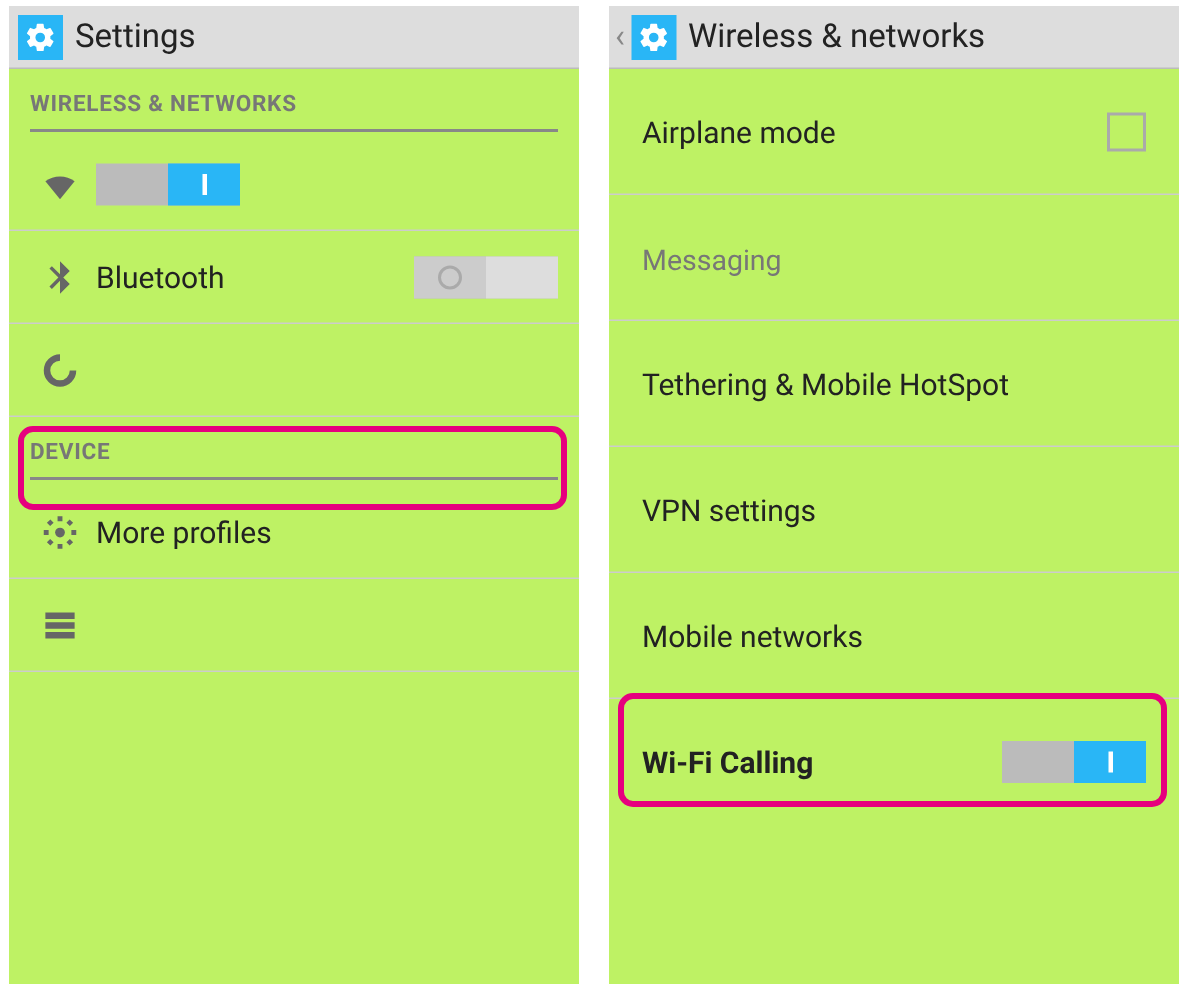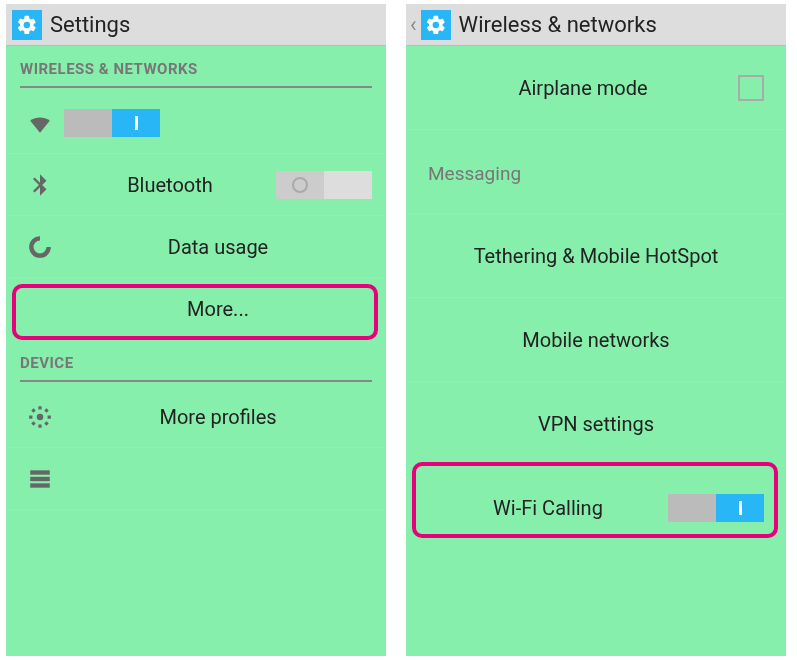--- a/index.html
+++ b/index.html
@@ -8,21 +8,21 @@
     height: 660px;
     background: #ffffff;
     font-family: Roboto, "Helvetica Neue", Arial, sans-serif;
     display: flex;
     gap: 20px;
     padding: 4px 6px;
     overflow: hidden;
   }
   .screen {
     width: 380px;
-    background: #86efac;
+    background: #bef264;
     position: relative;
   }
   .header {
     background: #dddddd;
     height: 42px;
     display: flex;
     align-items: center;
     padding: 0 6px;
     border-bottom: 1px solid #bbb;
   }
@@ -60,21 +60,21 @@
   .row-tall { height: 84px; }
   .row:last-child { border-bottom: none; }
   .row .icon-slot {
     width: 40px;
     display: flex;
     justify-content: center;
     margin-right: 4px;
   }
   .row .icon-slot svg { width: 26px; height: 26px; fill:#666; }
   .row-labels { flex: 1; display:flex; flex-direction:column; justify-content:center; }
-  .row-label { font-size: 20px; color:#222;text-align:center; }
+  .row-label { font-size: 20px; color:#222; }
   .row-sub { font-size: 19px; color:#777; margin-top:4px; }
   .toggle {
     width: 96px; height: 28px;
     background:#bbb;
     position:relative;
     display:flex;
   }
   .toggle .half { flex:1; }
   .toggle .knob-on { background:#29b6f6; display:flex; align-items:center; justify-content:center; }
   .toggle .knob-on::after { content:""; width:3px; height:14px; background:#fff; }
@@ -138,31 +138,22 @@
         <div class="half"></div>
     </div>
   </div>
 
   <div class="row">
     <div class="icon-slot">
         <svg viewBox="0 0 24 24">
           <path d="M12 2a10 10 0 1 0 10 10h-4a6 6 0 1 1-6-6V2z"></path>
         </svg>
       </div>
-    <div class="row-labels">
-        <div class="row-label">Data usage</div>
-      </div>
-  </div>
-
-  <div class="row" style="border-bottom:none;">
-    <div class="icon-slot"></div>
-    <div class="row-labels">
-        <div class="row-label">More...</div>
-      </div>
-  </div>
+  </div>
+
 
   <div class="section-header">DEVICE</div>
   <div class="divider-strong"></div>
 
   <div class="row">
     <div class="icon-slot">
         <svg viewBox="0 0 24 24">
           <circle cx="12" cy="12" r="3"></circle>
           <path d="M12 2v3M12 19v3M2 12h3M19 12h3M5 5l2 2M17 17l2 2M5 19l2-2M17 7l2-2" stroke="#666" stroke-width="3" fill="none"></path>
         </svg>
@@ -212,31 +203,31 @@
   </div>
 
   <div class="row row-tall">
     <div class="row-labels">
         <div class="row-label">Tethering &amp; Mobile HotSpot</div>
       </div>
   </div>
 
   <div class="row row-tall">
     <div class="row-labels">
+        <div class="row-label">VPN settings</div>
+      </div>
+  </div>
+
+  <div class="row row-tall">
+    <div class="row-labels">
         <div class="row-label">Mobile networks</div>
       </div>
   </div>
 
-  <div class="row row-tall">
-    <div class="row-labels">
-        <div class="row-label">VPN settings</div>
-      </div>
-  </div>
-
-  <div class="row row-tall" style="border-bottom:none;">
+  <div class="row row-tall" style="border-bottom:none;font-weight:bold;">
     <div class="row-labels">
       <div class="row-label">Wi-Fi Calling</div>
     </div>
     <div class="toggle">
       <div class="half"></div>
         <div class="half knob-on"></div>
     </div>
   </div>
 
   <div class="highlight" style="left:6px; top:458px; width:366px; height:76px;"></div>

